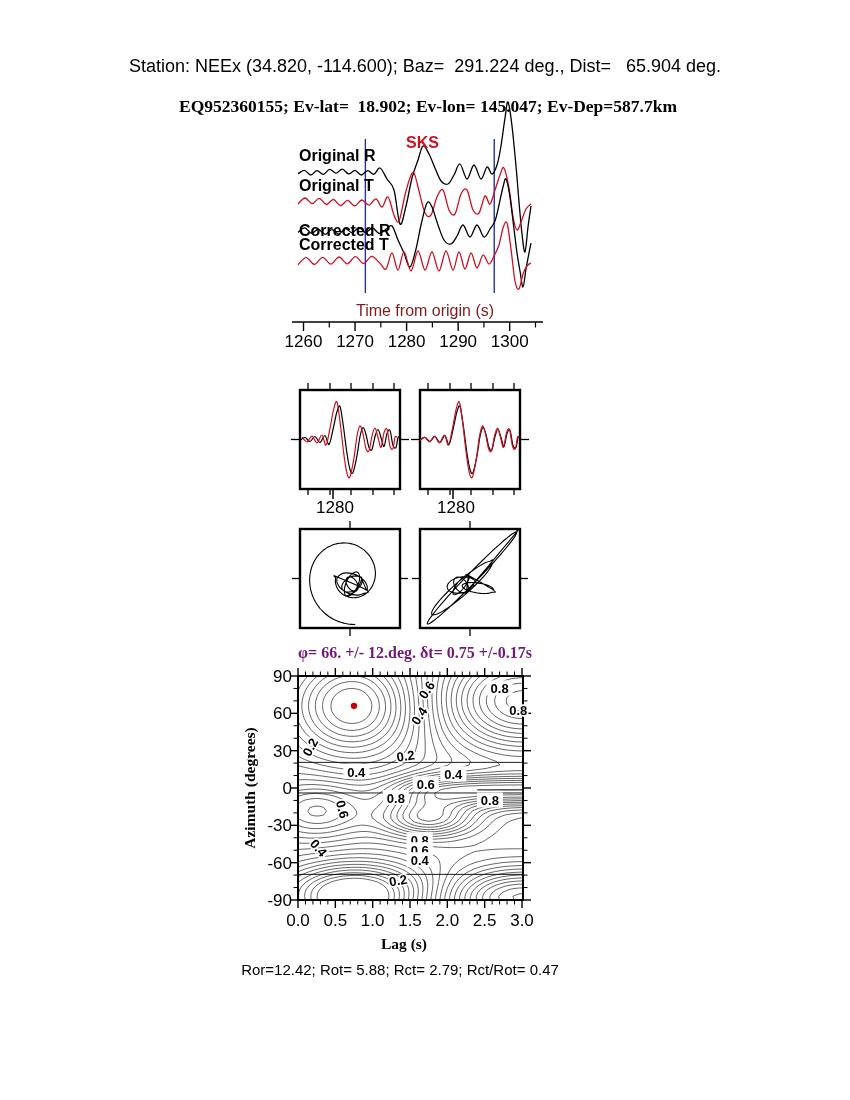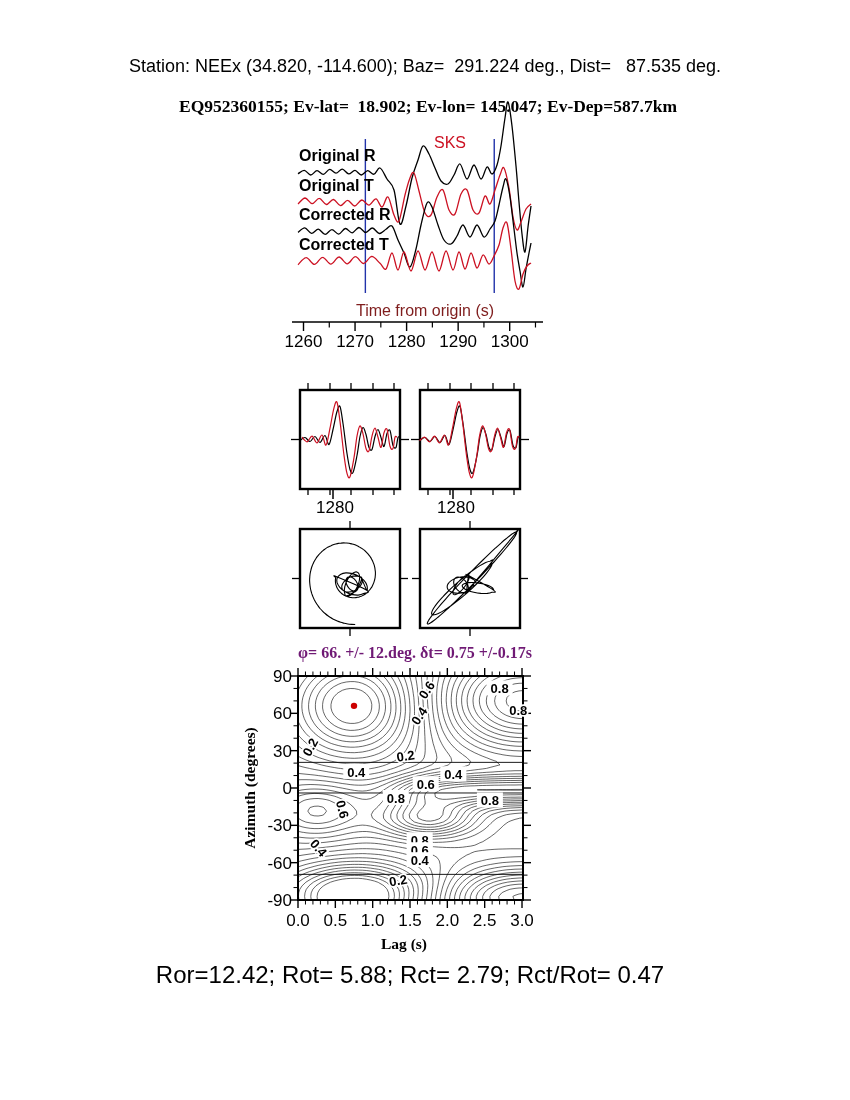--- a/index.html
+++ b/index.html
@@ -4,30 +4,30 @@
 <style>
   html,body{margin:0;padding:0;background:#fff;}
   #page{position:relative;width:850px;height:1100px;background:#fff;overflow:hidden;
         font-family:"Liberation Sans",sans-serif;}
   #fig{position:absolute;left:0;top:0;}
   .abs{position:absolute;white-space:pre;}
   .hline1{left:0;top:56px;width:850px;text-align:center;font-size:18px;color:#000;}
   .hline2{left:0;top:96px;width:816px;text-align:center;font-size:17.5px;font-weight:bold;
           font-family:"Liberation Serif",serif;color:#000;padding-left:20px;}
   .trlbl{left:299px;font-size:16px;font-weight:bold;font-family:Liberation Sans, sans-serif;color:#000;}
-  .sks{left:406px;top:134px;width:60px;text-align:right;font-size:16px;font-weight:normal;color:#cc1122;}
+  .sks{left:406px;top:134px;width:60px;text-align:left;font-size:16px;font-weight:bold;color:#cc1122;}
   .taxis{left:325px;top:302px;width:200px;text-align:center;font-size:16px;color:#7f1d1d;}
   .pairlbl{top:498px;width:70px;text-align:center;font-size:17px;color:#000;}
   .ctitle{left:15px;top:644px;width:800px;text-align:center;font-size:16px;font-weight:bold;
           font-family:"Liberation Serif",serif;color:#701a75;}
   .ylab{left:250px;top:788px;transform:translate(-50%,-50%) rotate(-90deg);font-size:15.5px;
         font-weight:bold;font-family:"Liberation Serif",serif;color:#000;white-space:nowrap;}
   .xlab{left:4px;top:935px;width:800px;text-align:center;font-size:15.5px;font-weight:bold;
         font-family:"Liberation Serif",serif;color:#000;}
-  .footer{left:0;top:961px;width:800px;text-align:center;font-size:24px;color:#000;padding-left:10px;}
+  .footer{left:0;top:961px;width:800px;text-align:center;font-size:15px;color:#000;}
 </style>
 </head>
 <body>
 
 <div id="page">
   <svg id="fig" width="850" height="1100" viewBox="0 0 850 1100">
     <g id="gContour">
         <path d="M346.2 689.1L342.6 690.2M350.2 688.5L346.2 689.1M354.3 688.6L350.2 688.5M358.3 689.4L354.3 688.6M360.5 690.2L358.3 689.4M338.2 692.7L336.8 693.8M342.2 690.4L338.2 692.7M342.6 690.2L342.2 690.4M360.5 690.2L362.3 691.0M366.3 693.8L362.3 691.0M334.2 696.6L333.6 697.3M336.8 693.8L334.2 696.6M366.3 693.8L366.3 693.8M369.2 697.3L366.3 693.8M333.6 697.3L331.8 700.9M369.2 697.3L370.3 699.4M371.0 700.9L370.3 699.4M331.8 700.9L331.0 704.4M371.0 700.9L371.8 704.4M331.0 704.4L331.0 708.0M371.8 704.4L371.7 708.0M331.0 708.0L332.0 711.6M371.7 708.0L370.9 711.6M332.0 711.6L334.0 715.1M370.3 712.9L369.1 715.1M370.9 711.6L370.3 712.9M334.0 715.1L334.2 715.3M337.5 718.7L334.2 715.3M366.3 718.4L365.9 718.7M369.1 715.1L366.3 718.4M337.5 718.7L338.2 719.2M342.2 721.5L338.2 719.2M344.2 722.2L342.2 721.5M362.3 721.0L359.5 722.2M365.9 718.7L362.3 721.0M344.2 722.2L346.2 722.8M350.2 723.4L346.2 722.8M354.3 723.4L350.2 723.4M358.3 722.7L354.3 723.4M359.5 722.2L358.3 722.7M350.2 878.4L346.3 878.7M354.3 878.3L350.2 878.4M358.3 878.3L354.3 878.3M362.3 878.6L358.3 878.3M362.7 878.7L362.3 878.6M334.2 881.0L330.5 882.2M338.2 880.0L334.2 881.0M342.2 879.2L338.2 880.0M346.2 878.7L342.2 879.2M346.3 878.7L346.2 878.7M362.7 878.7L366.3 879.2M370.3 880.0L366.3 879.2M374.3 881.0L370.3 880.0M377.7 882.2L374.3 881.0M326.1 884.3L323.6 885.8M330.1 882.4L326.1 884.3M330.5 882.2L330.1 882.4M377.7 882.2L378.4 882.5M382.4 884.8L378.4 882.5M383.9 885.8L382.4 884.8M322.1 887.0L319.7 889.3M323.6 885.8L322.1 887.0M383.9 885.8L386.4 888.4M387.1 889.3L386.4 888.4M318.1 892.1L317.7 892.9M319.7 889.3L318.1 892.1M387.1 889.3L388.6 892.9M317.7 892.9L317.1 896.4M388.6 892.9L388.9 896.4M317.1 896.4L317.4 900.0M388.9 896.4L388.3 900.0" fill="none" stroke="#000" stroke-width="0.6"></path>
         <path d="M342.2 682.9L341.4 683.1M346.2 682.0L342.2 682.9M350.2 681.6L346.2 682.0M354.3 681.6L350.2 681.6M358.3 682.2L354.3 681.6M361.6 683.1L358.3 682.2M334.2 686.5L333.8 686.7M338.2 684.4L334.2 686.5M341.4 683.1L338.2 684.4M361.6 683.1L362.3 683.3M366.3 685.1L362.3 683.3M368.8 686.7L366.3 685.1M330.1 689.5L329.4 690.2M333.8 686.7L330.1 689.5M368.8 686.7L370.3 687.8M372.9 690.2L370.3 687.8M329.4 690.2L326.4 693.8M372.9 690.2L374.3 691.9M375.7 693.8L374.3 691.9M326.1 694.2L324.4 697.3M326.4 693.8L326.1 694.2M375.7 693.8L377.6 697.3M324.4 697.3L323.1 700.9M377.6 697.3L378.4 699.6M378.7 700.9L378.4 699.6M323.1 700.9L322.6 704.4M378.7 700.9L379.3 704.4M322.6 704.4L322.6 708.0M379.3 704.4L379.3 708.0M322.6 708.0L323.3 711.6M379.3 708.0L378.8 711.6M323.3 711.6L324.7 715.1M378.4 713.0L377.6 715.1M378.8 711.6L378.4 713.0M324.7 715.1L326.1 717.5M326.9 718.7L326.1 717.5M377.6 715.1L375.7 718.7M326.9 718.7L330.0 722.2M374.3 720.5L372.9 722.2M375.7 718.7L374.3 720.5M330.0 722.2L330.1 722.3M334.2 725.4L330.1 722.3M334.9 725.8L334.2 725.4M370.3 724.5L368.5 725.8M372.9 722.2L370.3 724.5M334.9 725.8L338.2 727.5M342.2 729.0L338.2 727.5M343.5 729.3L342.2 729.0M362.3 728.8L360.3 729.3M366.3 727.1L362.3 728.8M368.5 725.8L366.3 727.1M343.5 729.3L346.2 729.9M350.2 730.4L346.2 729.9M354.3 730.3L350.2 730.4M358.3 729.8L354.3 730.3M360.3 729.3L358.3 729.8M334.2 877.7L330.3 878.7M338.2 876.9L334.2 877.7M342.2 876.2L338.2 876.9M346.2 875.8L342.2 876.2M350.2 875.5L346.2 875.8M354.3 875.4L350.2 875.5M358.3 875.5L354.3 875.4M362.3 875.7L358.3 875.5M366.3 876.2L362.3 875.7M370.3 876.8L366.3 876.2M374.3 877.6L370.3 876.8M378.1 878.7L374.3 877.6M322.1 881.8L321.3 882.2M326.1 880.1L322.1 881.8M330.1 878.7L326.1 880.1M330.3 878.7L330.1 878.7M378.1 878.7L378.4 878.7M382.4 880.3L378.4 878.7M386.2 882.2L382.4 880.3M318.1 884.3L316.0 885.8M321.3 882.2L318.1 884.3M386.2 882.2L386.4 882.4M390.4 885.5L386.4 882.4M390.7 885.8L390.4 885.5M314.1 887.9L312.8 889.3M316.0 885.8L314.1 887.9M390.7 885.8L393.1 889.3M312.8 889.3L311.2 892.9M393.1 889.3L394.2 892.9M311.2 892.9L310.8 896.4M394.2 892.9L394.4 896.4M310.8 896.4L311.2 900.0M394.4 896.4L393.8 900.0" fill="none" stroke="#000" stroke-width="0.6"></path>
         <path d="M334.2 679.4L333.8 679.6M338.2 677.8L334.2 679.4M342.2 676.7L338.2 677.8M345.9 676.0L342.2 676.7M357.0 676.0L358.3 676.2M362.3 677.1L358.3 676.2M366.3 678.4L362.3 677.1M368.7 679.6L366.3 678.4M330.1 681.6L327.9 683.1M333.8 679.6L330.1 681.6M368.7 679.6L370.3 680.4M374.3 683.1L370.3 680.4M326.1 684.5L323.7 686.7M327.9 683.1L326.1 684.5M374.3 683.1L374.3 683.1M378.0 686.7L374.3 683.1M322.1 688.4L320.6 690.2M323.7 686.7L322.1 688.4M378.0 686.7L378.4 687.1M380.7 690.2L378.4 687.1M320.6 690.2L318.4 693.8M380.7 690.2L382.4 693.1M382.7 693.8L382.4 693.1M318.1 694.4L316.8 697.3M318.4 693.8L318.1 694.4M382.7 693.8L384.1 697.3M316.8 697.3L315.8 700.9M384.1 697.3L385.0 700.9M315.8 700.9L315.4 704.4M385.0 700.9L385.4 704.4M315.4 704.4L315.4 708.0M385.4 704.4L385.5 708.0M315.4 708.0L316.0 711.6M385.5 708.0L385.1 711.6M316.0 711.6L317.1 715.1M385.1 711.6L384.2 715.1M317.1 715.1L318.1 717.4M318.7 718.7L318.1 717.4M384.2 715.1L382.9 718.7M318.7 718.7L321.1 722.2M382.4 719.6L380.9 722.2M382.9 718.7L382.4 719.6M321.1 722.2L322.1 723.4M324.4 725.8L322.1 723.4M378.4 725.5L378.1 725.8M380.9 722.2L378.4 725.5M324.4 725.8L326.1 727.3M328.8 729.3L326.1 727.3M374.3 729.3L374.2 729.3M378.1 725.8L374.3 729.3M328.8 729.3L330.1 730.2M334.2 732.4L330.1 730.2M335.3 732.9L334.2 732.4M370.3 731.9L368.2 732.9M374.2 729.3L370.3 731.9M335.3 732.9L338.2 734.0M342.2 735.2L338.2 734.0M346.2 735.9L342.2 735.2M350.2 736.3L346.2 735.9M354.3 736.3L350.2 736.3M358.3 735.9L354.3 736.3M362.3 735.0L358.3 735.9M366.3 733.7L362.3 735.0M368.2 732.9L366.3 733.7M334.2 874.6L332.0 875.1M338.2 874.0L334.2 874.6M342.2 873.4L338.2 874.0M346.2 873.0L342.2 873.4M350.2 872.8L346.2 873.0M354.3 872.7L350.2 872.8M358.3 872.8L354.3 872.7M362.3 873.0L358.3 872.8M366.3 873.3L362.3 873.0M370.3 873.8L366.3 873.3M374.3 874.6L370.3 873.8M376.8 875.1L374.3 874.6M322.1 878.0L320.3 878.7M326.1 876.6L322.1 878.0M330.1 875.5L326.1 876.6M332.0 875.1L330.1 875.5M376.8 875.1L378.4 875.5M382.4 876.7L378.4 875.5M386.4 878.2L382.4 876.7M387.3 878.7L386.4 878.2M314.1 881.8L313.4 882.2M318.1 879.7L314.1 881.8M320.3 878.7L318.1 879.7M387.3 878.7L390.4 880.4M393.2 882.2L390.4 880.4M310.1 884.8L309.0 885.8M313.4 882.2L310.1 884.8M393.2 882.2L394.4 883.4M396.7 885.8L394.4 883.4M309.0 885.8L306.3 889.3M396.7 885.8L398.4 889.0M398.6 889.3L398.4 889.0M306.0 890.0L305.0 892.9M306.3 889.3L306.0 890.0M398.6 889.3L399.4 892.9M305.0 892.9L304.6 896.4M399.4 892.9L399.4 896.4M304.6 896.4L305.1 900.0M399.4 896.4L398.9 900.0" fill="none" stroke="#000" stroke-width="0.6"></path>
@@ -302,27 +302,27 @@
         <text x="292" y="682" font-family="&quot;Liberation Sans&quot;,sans-serif" font-size="17" fill="#000" text-anchor="end">90</text>
         <text x="292" y="719.3333333333334" font-family="&quot;Liberation Sans&quot;,sans-serif" font-size="17" fill="#000" text-anchor="end">60</text>
         <text x="292" y="756.6666666666666" font-family="&quot;Liberation Sans&quot;,sans-serif" font-size="17" fill="#000" text-anchor="end">30</text>
         <text x="292" y="794" font-family="&quot;Liberation Sans&quot;,sans-serif" font-size="17" fill="#000" text-anchor="end">0</text>
         <text x="292" y="831.3333333333334" font-family="&quot;Liberation Sans&quot;,sans-serif" font-size="17" fill="#000" text-anchor="end">-30</text>
         <text x="292" y="868.6666666666666" font-family="&quot;Liberation Sans&quot;,sans-serif" font-size="17" fill="#000" text-anchor="end">-60</text>
         <text x="292" y="906" font-family="&quot;Liberation Sans&quot;,sans-serif" font-size="17" fill="#000" text-anchor="end">-90</text>
       </g>
   </svg>
 
-  <div class="abs hline1">Station: NEEx (34.820, -114.600); Baz=  291.224 deg., Dist=   87.535 deg.</div>
+  <div class="abs hline1">Station: NEEx (34.820, -114.600); Baz=  291.224 deg., Dist=   65.904 deg.</div>
   <div class="abs hline2">EQ952360155; Ev-lat=  18.902; Ev-lon= 145.047; Ev-Dep=587.7km</div>
 
   <div class="abs sks">SKS</div>
   <div class="abs trlbl" style="top:147px">Original R</div>
   <div class="abs trlbl" style="top:177px">Original T</div>
-  <div class="abs trlbl" style="top:206px">Corrected R</div>
+  <div class="abs trlbl" style="top:222px">Corrected R</div>
   <div class="abs trlbl" style="top:236px">Corrected T</div>
   <div class="abs taxis">Time from origin (s)</div>
 
   <div class="abs pairlbl" style="left:300px">1280</div>
   <div class="abs pairlbl" style="left:421px">1280</div>
 
   <div class="abs ctitle">φ= 66. +/- 12.deg. δt= 0.75 +/-0.17s</div>
   <div class="abs ylab">Azimuth (degrees)</div>
   <div class="abs xlab">Lag (s)</div>
   <div class="abs footer">Ror=12.42; Rot= 5.88; Rct= 2.79; Rct/Rot= 0.47</div>

